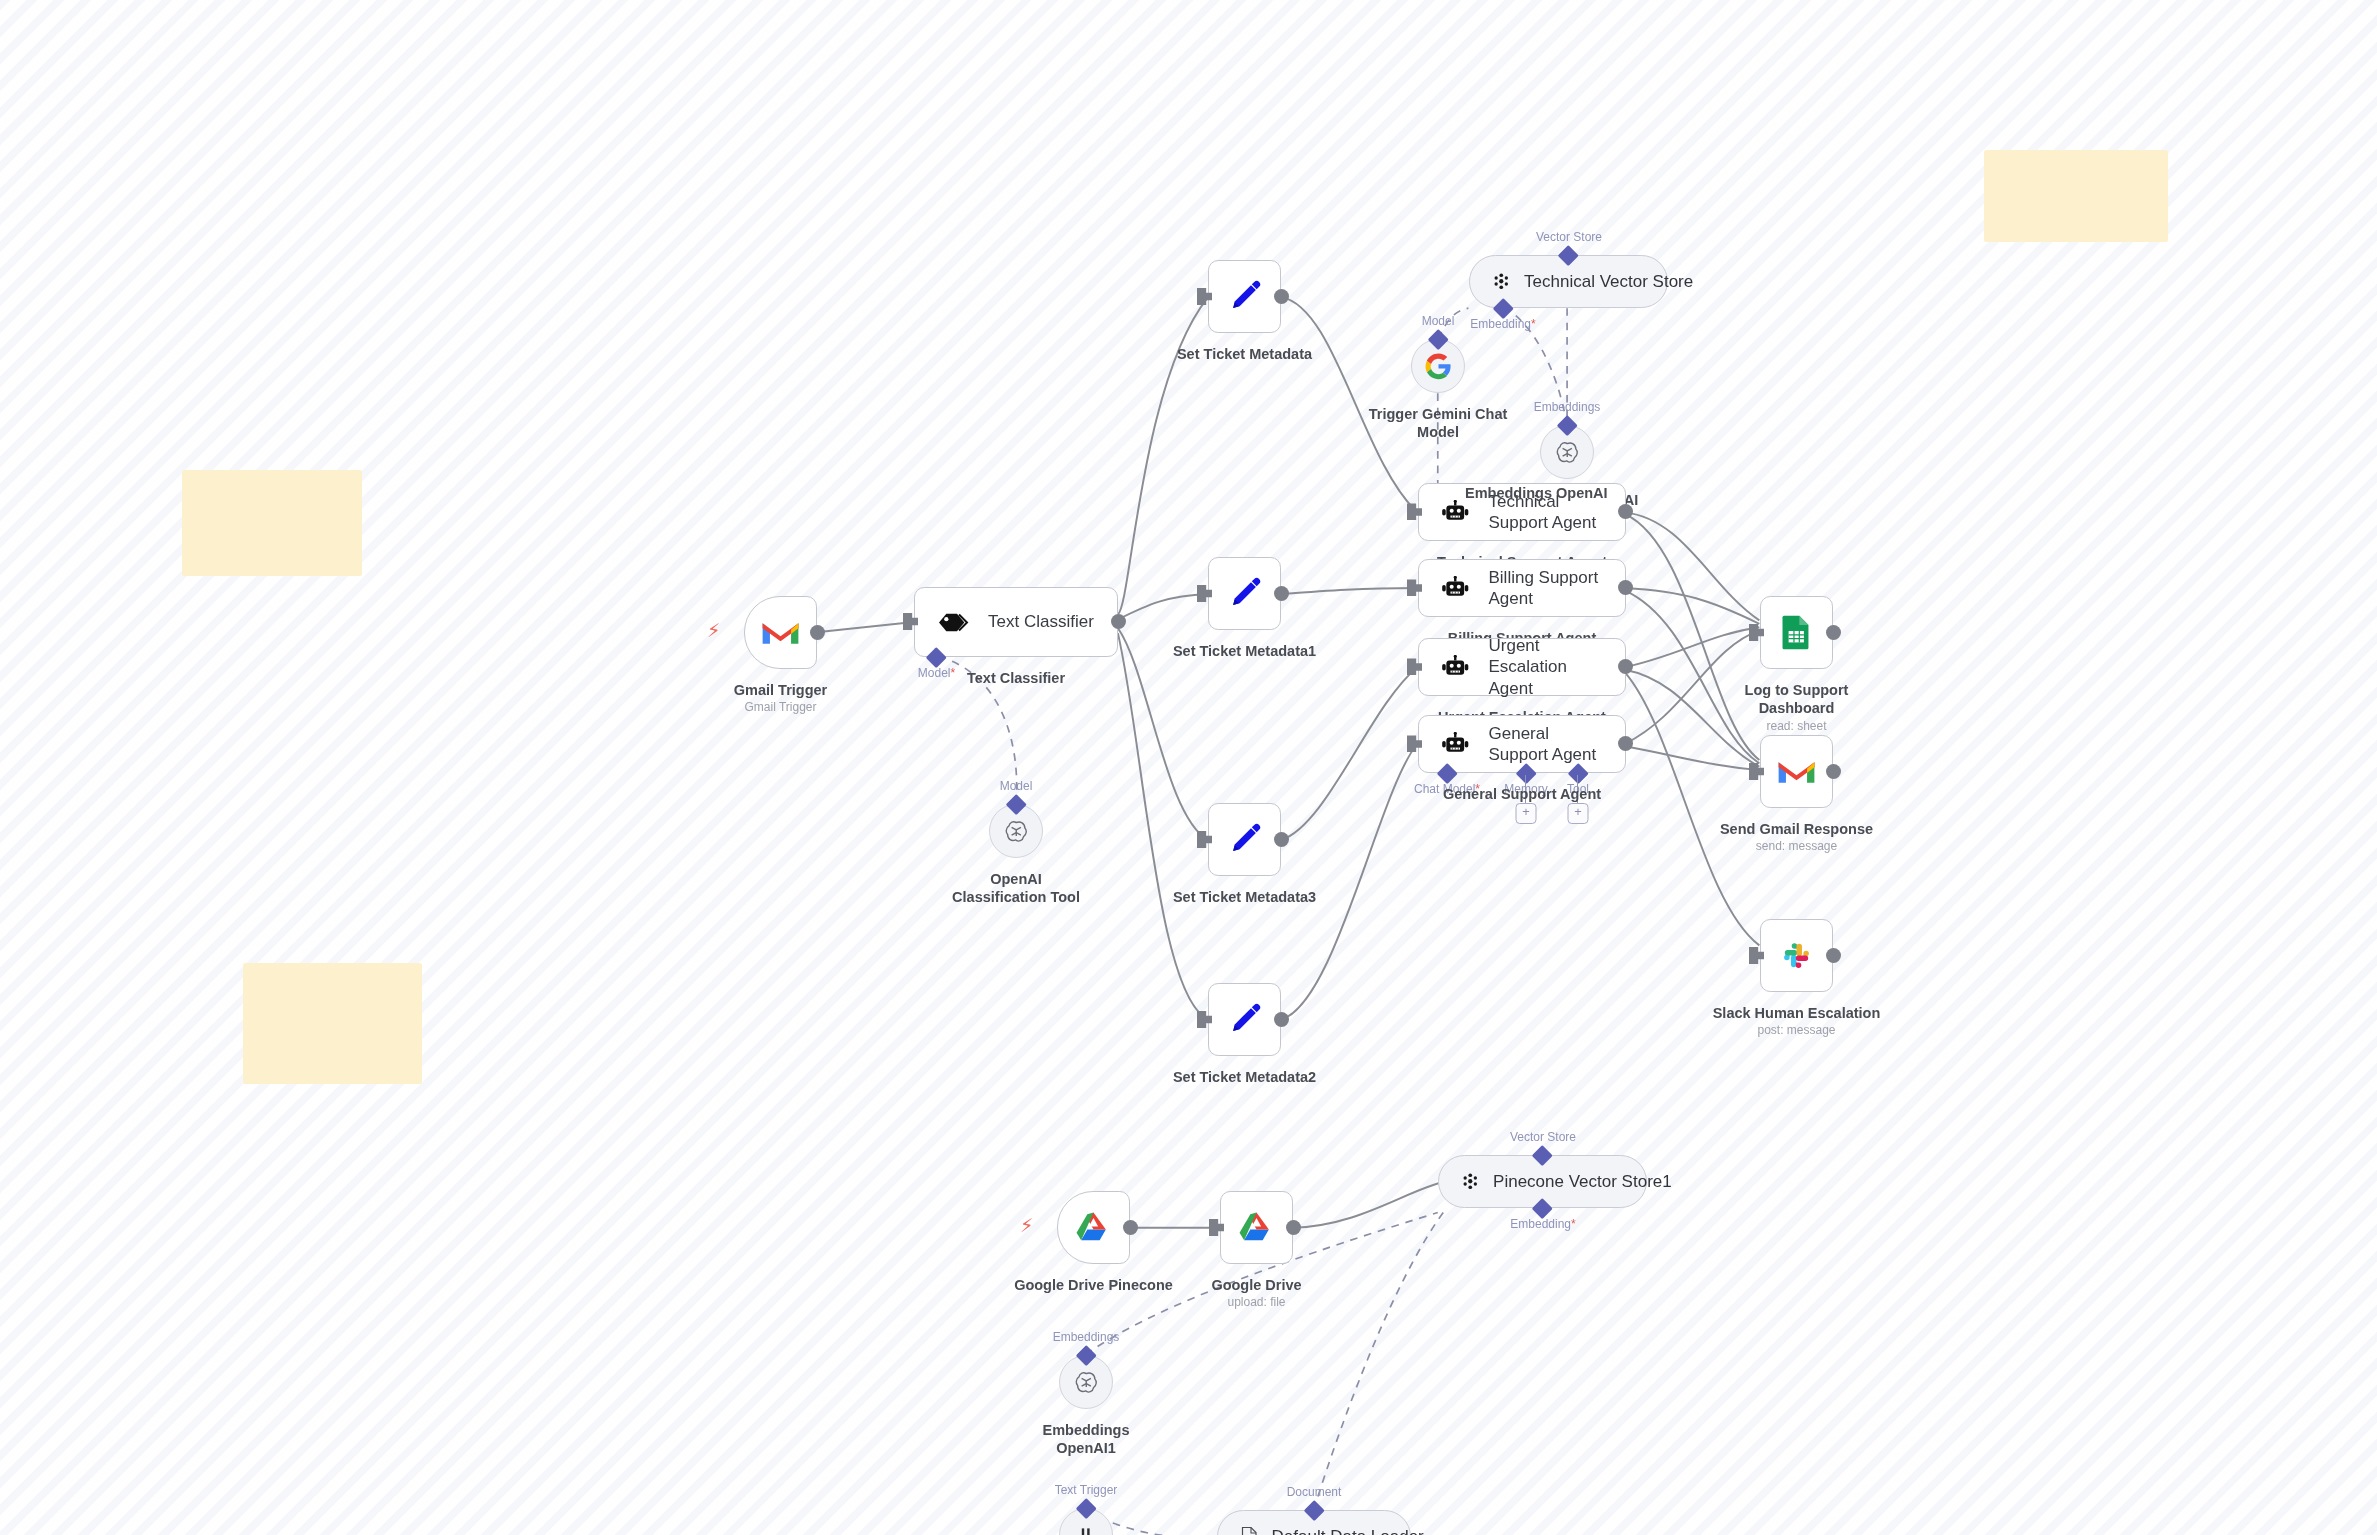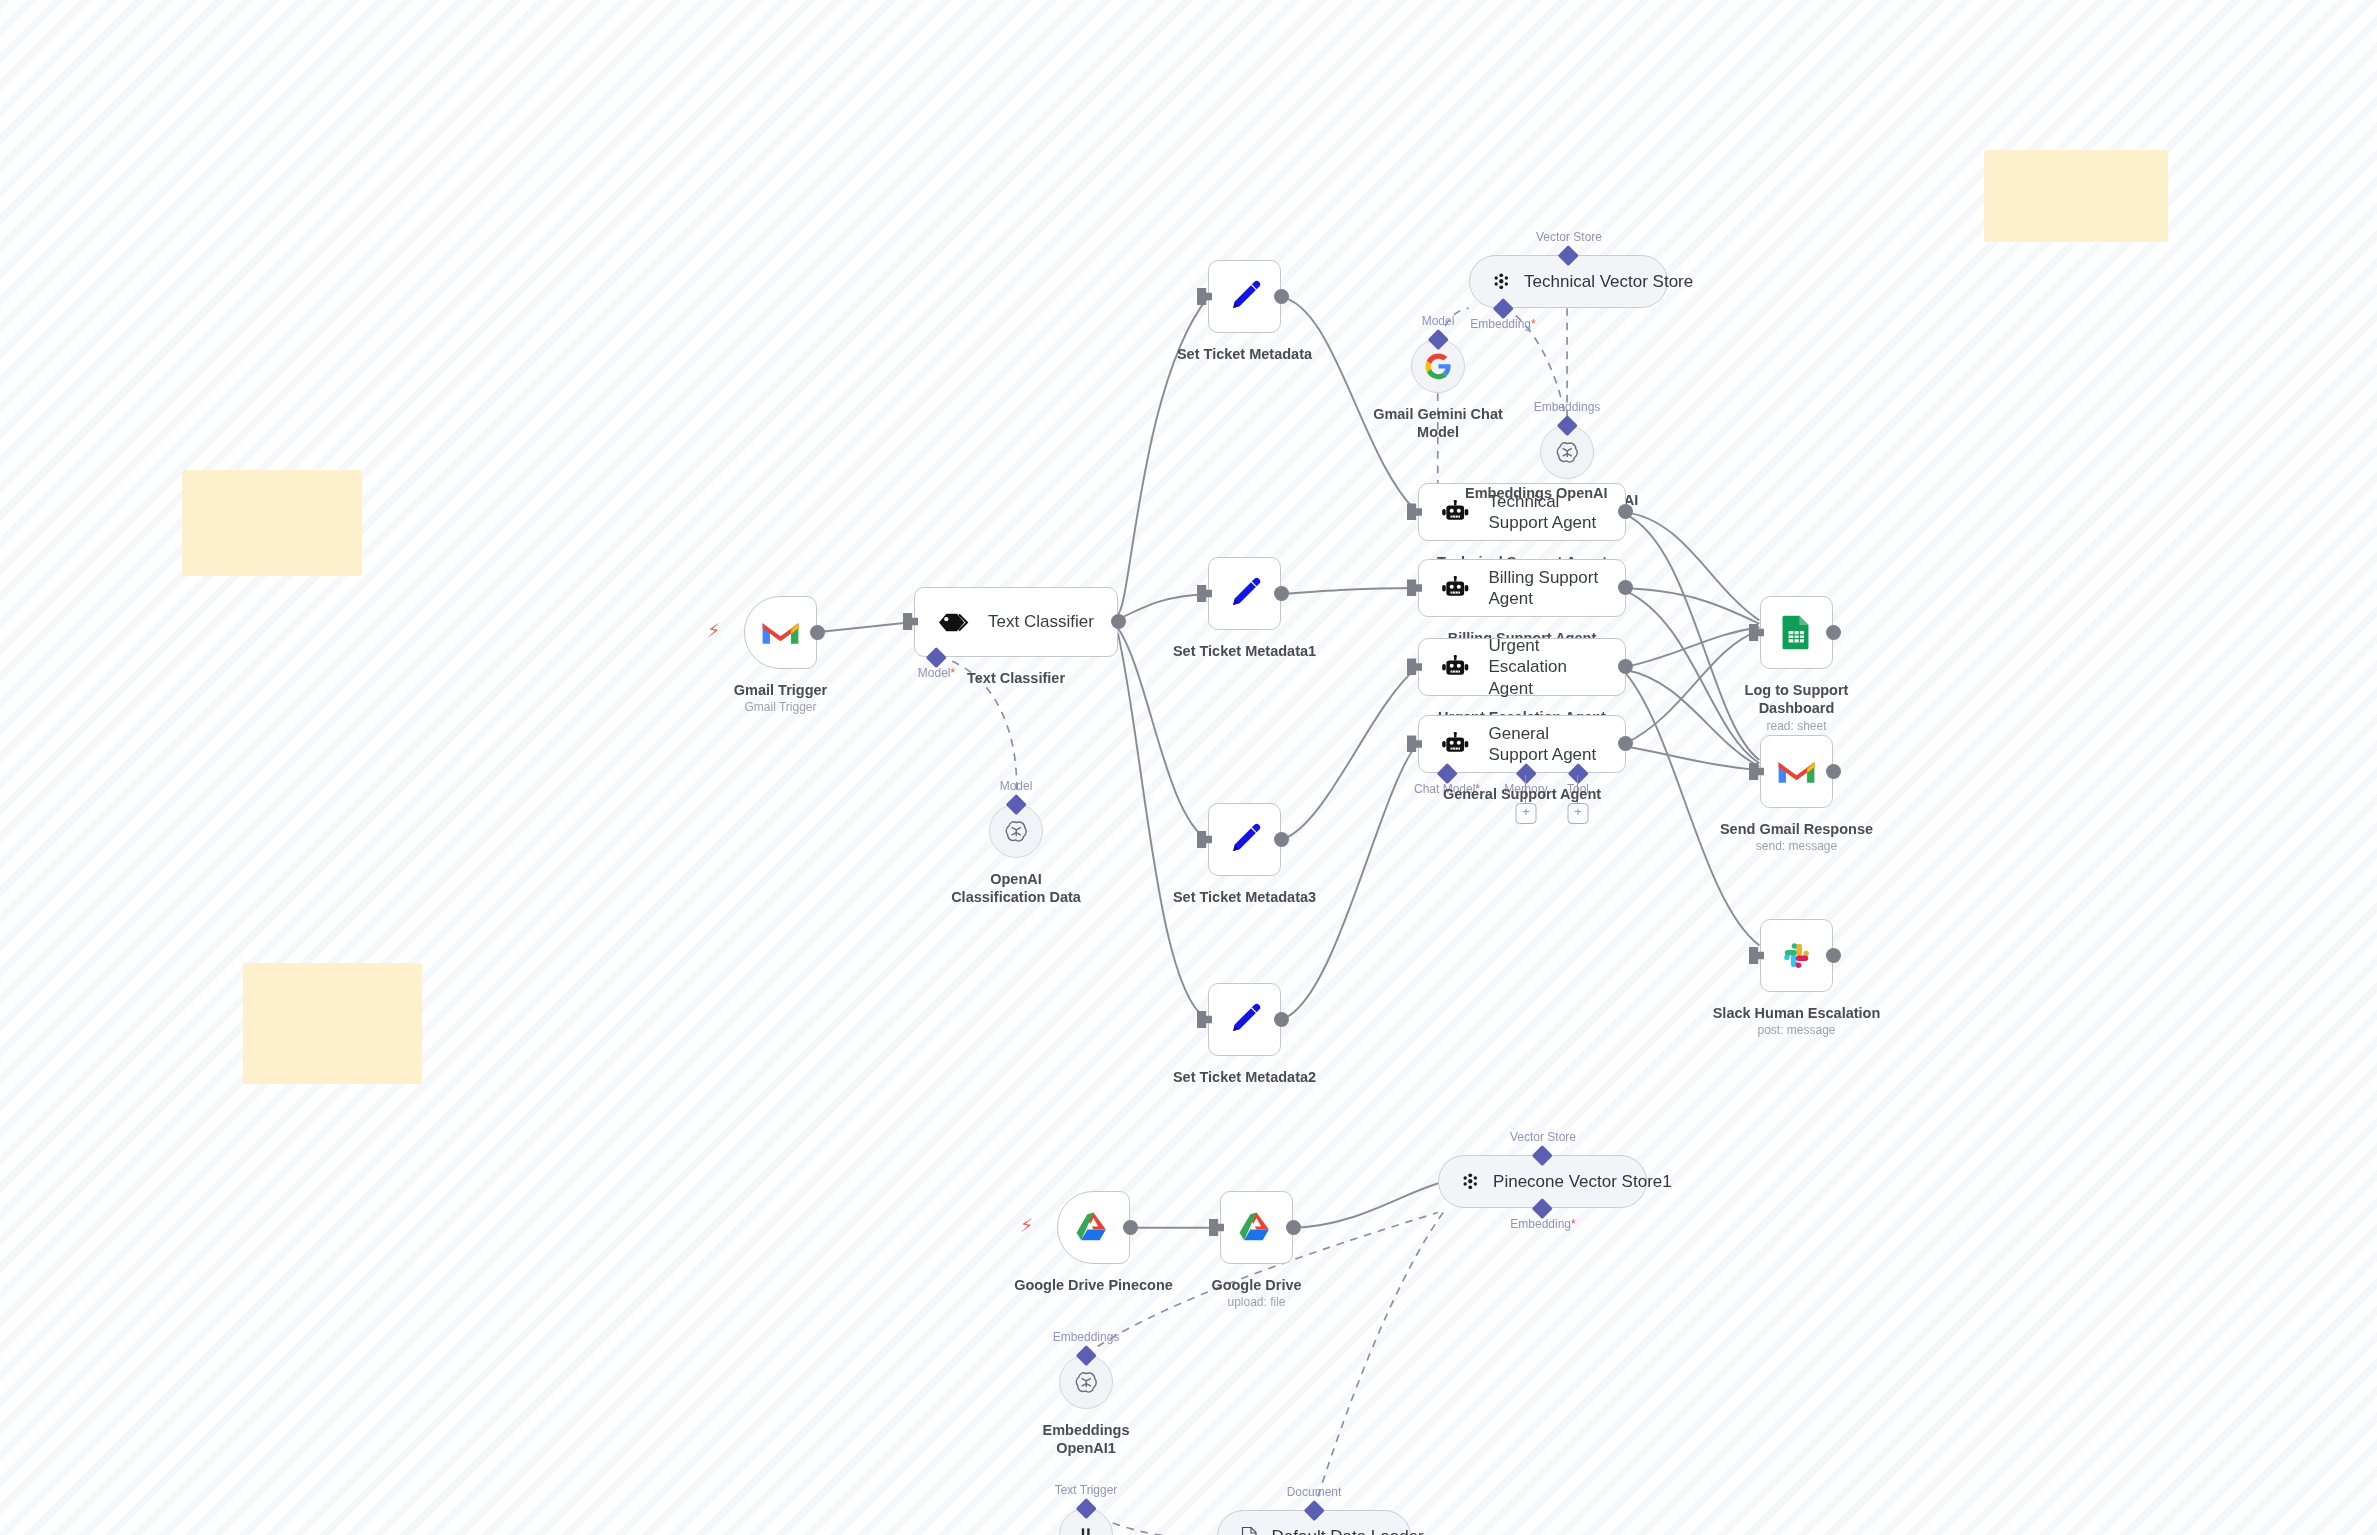--- a/index.html
+++ b/index.html
@@ -166,21 +166,21 @@
               <path d="M13 14 L20 18 L27 14"></path>
               <path d="M20 18 L20 27"></path>
               <path d="M13 26 L20 22 L27 26"></path>
             </g>
           </svg>
         </span>
       </div>
       <div class="diamond" style="left: 20px; top: -7.2px;"></div>
       <div class="plabel" style="left: 27px; top: -25.5px;">Model</div>
       <div class="caption" style="top: 66px;">OpenAI
-Classification Data</div>
+Classification Tool</div>
     </div>
     <div class="node" style="left: 1208px; top: 260px; width: 73px; height: 73px;">
       <div class="sq" style="width: 73px; height: 73px;">
         <span style="display: inline-flex; align-items: center; justify-content: center; width: 39px; height: 39px;">
           <svg viewBox="0 0 48 48" width="39" height="39">
             <path d="M10 38 L12 30 L32 10 L38 16 L18 36 Z" fill="#1414e8"></path>
             <path d="M33 9 L36 6 A4 4 0 0 1 42 12 L39 15 Z" fill="#1414e8"></path>
             <path d="M10 38 L12 31 L17 36 Z" fill="#0a0ab4"></path>
           </svg>
         </span>
@@ -259,21 +259,21 @@
           <svg viewBox="0 0 48 48" width="29" height="29">
             <path fill="#4285f4" d="M44 24c0-1.5-.1-2.6-.4-3.8H24v7.2h11.5c-.2 1.9-1.5 4.8-4.3 6.7l6.6 5.1C41.7 35.6 44 30.4 44 24z"></path>
             <path fill="#34a853" d="M24 45c5.8 0 10.6-1.9 14.2-5.2l-6.8-5.3c-1.8 1.3-4.3 2.2-7.4 2.2-5.7 0-10.5-3.7-12.2-8.9l-7 5.4C8.4 40.3 15.6 45 24 45z"></path>
             <path fill="#fbbc04" d="M11.8 27.8c-.4-1.3-.7-2.6-.7-4s.3-2.7.7-4l-7-5.4C3.4 17.2 2.6 20.5 2.6 24s.8 6.8 2.2 9.6l7-5.8z"></path>
             <path fill="#ea4335" d="M24 11c4 0 6.8 1.7 8.4 3.2l6.1-6C34.6 4.7 29.8 2.6 24 2.6 15.6 2.6 8.4 7.3 4.8 14.4l7 5.4C13.5 14.6 18.3 11 24 11z"></path>
           </svg>
         </span>
       </div>
       <div class="diamond" style="left: 20px; top: -7.2px;"></div>
       <div class="plabel" style="left: 27px; top: -25.5px;">Model</div>
-      <div class="caption" style="top: 66px;">Gmail Gemini Chat
+      <div class="caption" style="top: 66px;">Trigger Gemini Chat
 Model</div>
     </div>
     <div class="node" style="left: 1540px; top: 425px; width: 54px; height: 54px;">
       <div class="circ" style="width: 54px; height: 54px;">
         <span style="display: inline-flex; align-items: center; justify-content: center; width: 34px; height: 34px;">
           <svg viewBox="0 0 40 40" width="26.5" height="26.5">
             <g fill="none" stroke="#6b6e78" stroke-width="2.1" stroke-linejoin="round">
               <path d="M20 7 C26 4 33 8 33 15 C36 18 36 25 31 28 C30 34 23 37 19 33 C13 36 7 32 7 25 C4 22 4 15 9 12 C10 6 16 4 20 7Z"></path>
               <path d="M13 14 L20 18 L27 14"></path>
               <path d="M20 18 L20 27"></path>

